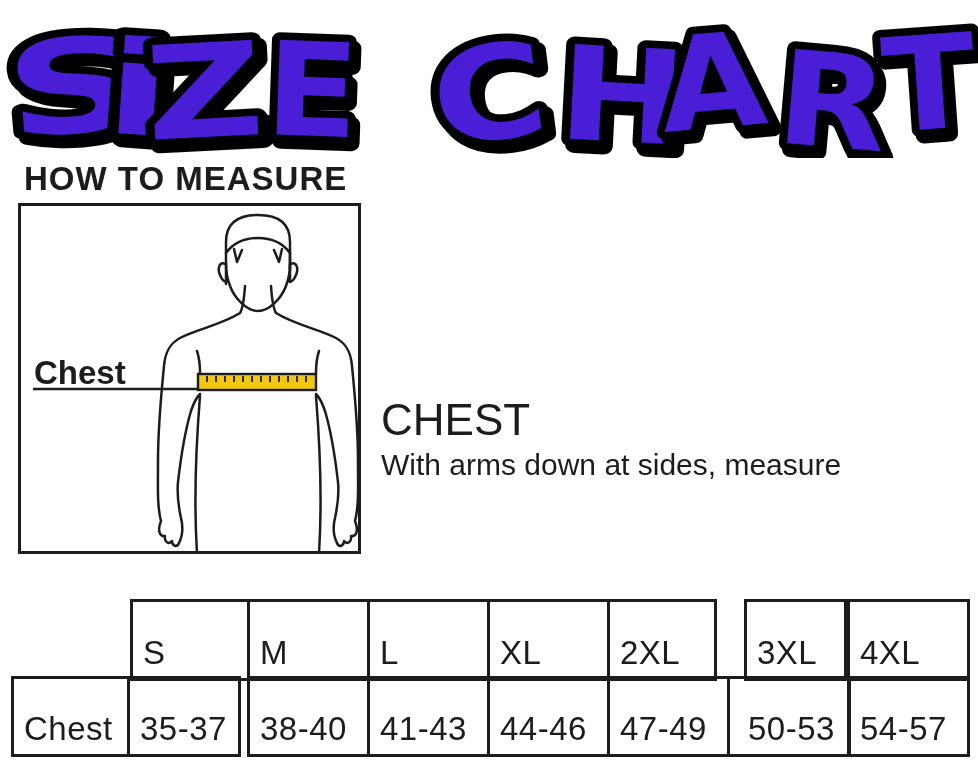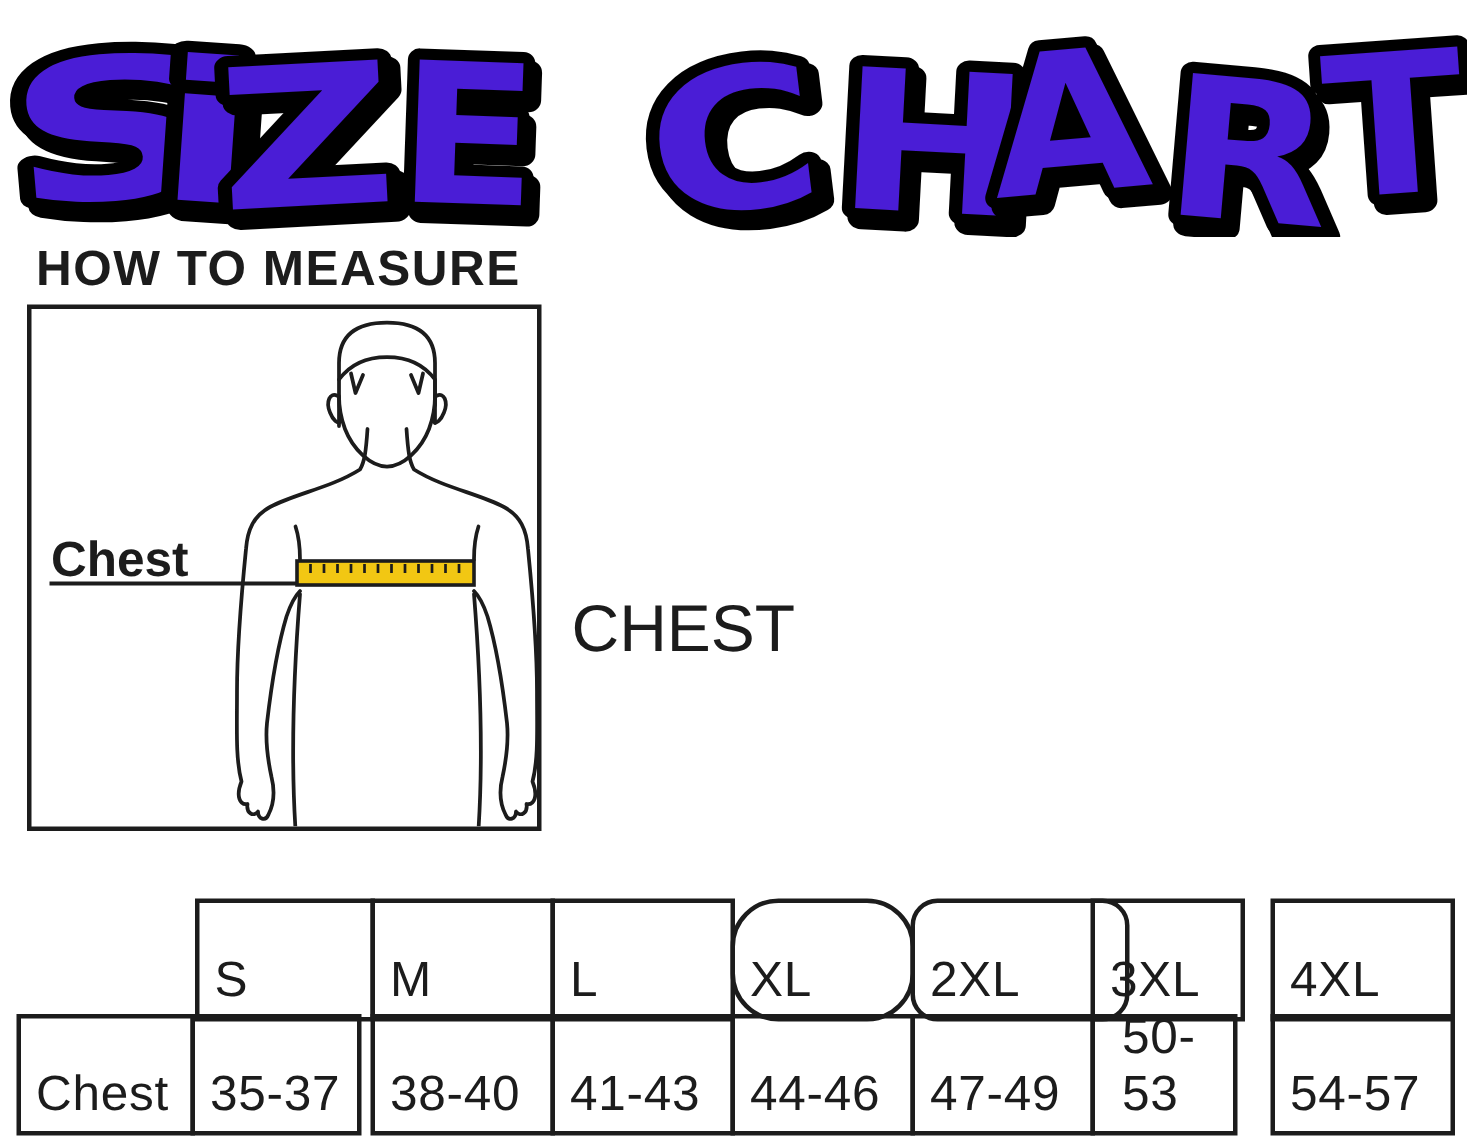--- a/index.html
+++ b/index.html
@@ -141,33 +141,34 @@
       <line class="tape-tick" x1="276" y1="170" x2="276" y2="176"></line>
       <line class="tape-tick" x1="285" y1="170" x2="285" y2="176"></line>
     </g>
 
     <text class="diagram-label" x="13" y="178">Chest</text>
   </svg>
 </div>
 
 <div class="chest-heading">CHEST</div>
 <div class="chest-para">
+  <div>With arms down at sides, measure</div>
 </div>
 
 <div>
 
   <div class="cell hc" style="left:130px;width:120px;">S</div>
   <div class="cell hc" style="left:247px;width:123px;">M</div>
   <div class="cell hc" style="left:367px;width:123px;">L</div>
-  <div class="cell hc" style="left:487px;width:123px;border-radius:32px;">XL</div>
-  <div class="cell hc" style="left:607px;width:146px;border-radius:18px;">2XL</div>
-  <div class="cell hc" style="left:727px;width:103px;">3XL</div>
+  <div class="cell hc" style="left:487px;width:123px;">XL</div>
+  <div class="cell hc" style="left:607px;width:110px;">2XL</div>
+  <div class="cell hc" style="left:744px;width:103px;">3XL</div>
   <div class="cell hc" style="left:847px;width:123px;">4XL</div>
 
   <div class="cell dc" style="left:11px;width:119px;">Chest</div>
   <div class="cell dc" style="left:127px;width:114px;">35-37</div>
   <div class="cell dc" style="left:247px;width:123px;">38-40</div>
   <div class="cell dc" style="left:367px;width:123px;">41-43</div>
   <div class="cell dc" style="left:487px;width:123px;">44-46</div>
   <div class="cell dc" style="left:607px;width:123px;">47-49</div>
-  <div class="cell dc" style="left:727px;width:98px;padding-left:18px;">50-53</div>
+  <div class="cell dc" style="left:727px;width:124px;padding-left:18px;">50-53</div>
   <div class="cell dc" style="left:847px;width:123px;">54-57</div>
 </div>
 
 </body></html>

